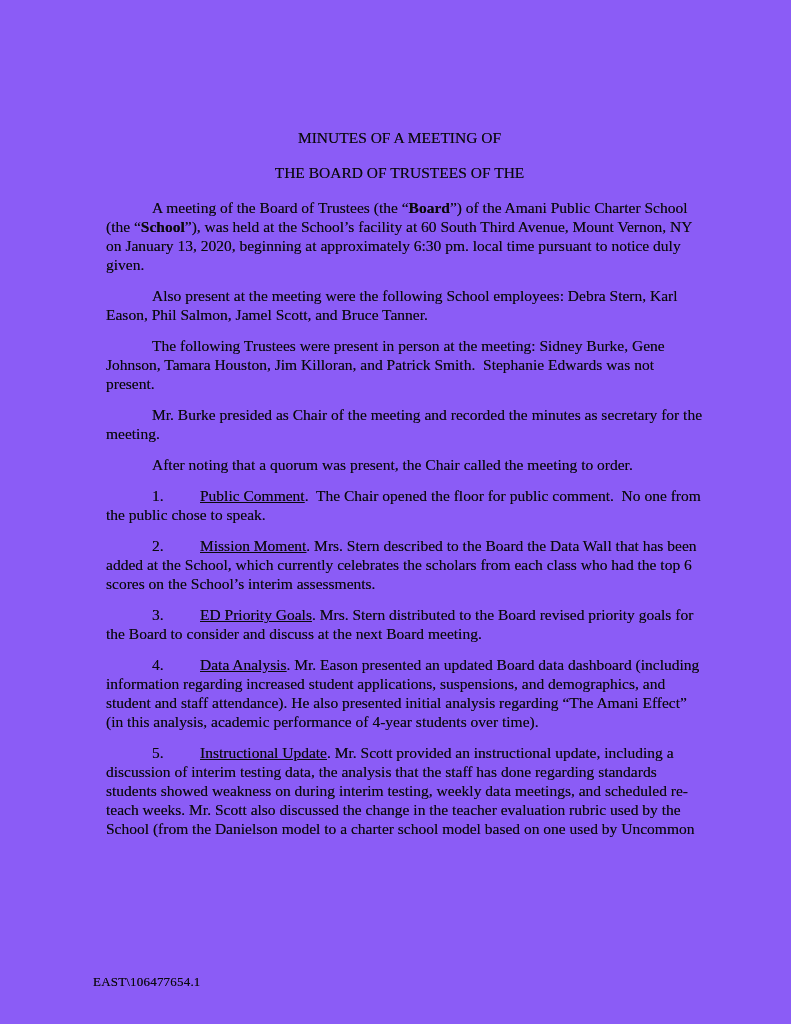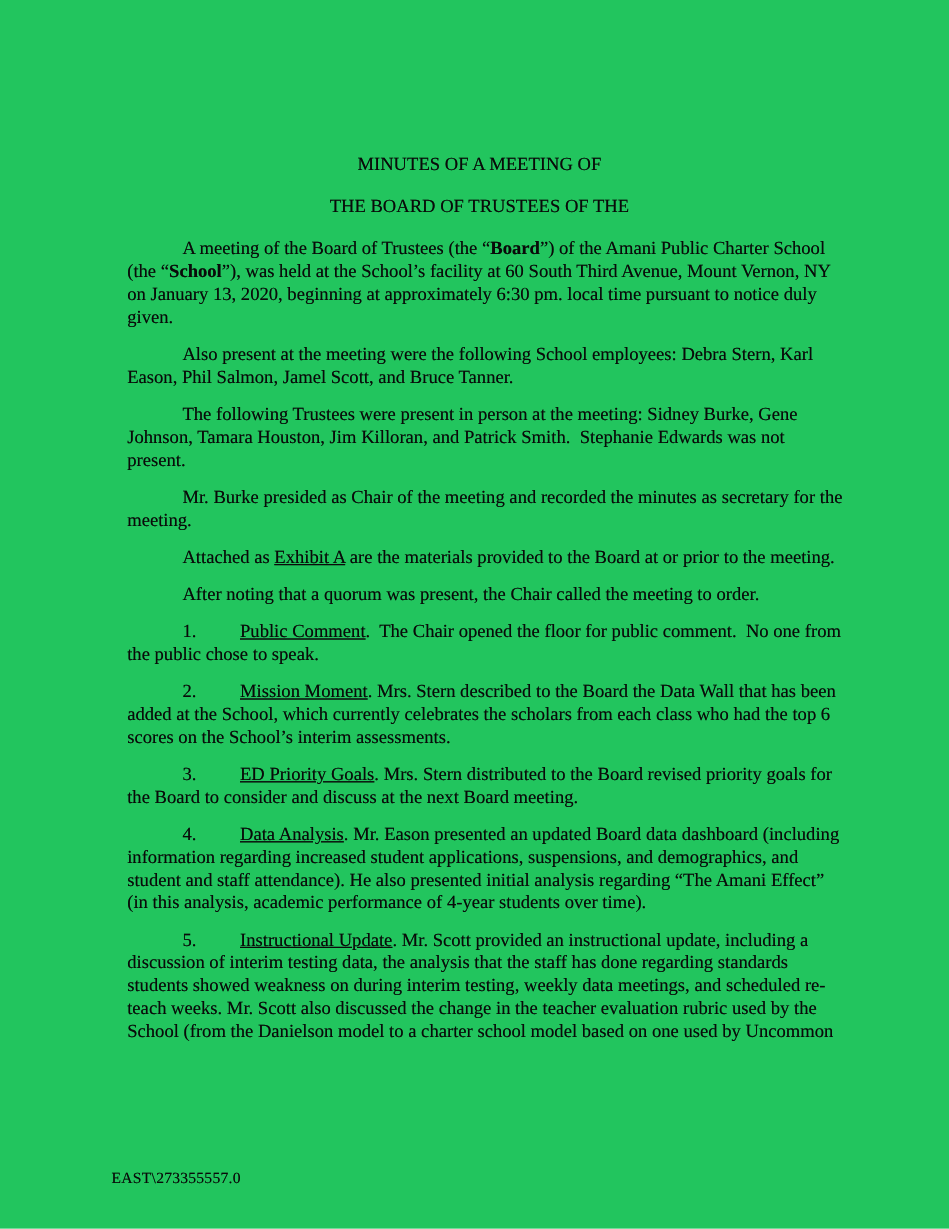--- a/index.html
+++ b/index.html
@@ -4,21 +4,21 @@
 <style>
   * { box-sizing: border-box; }
   html, body {
     margin: 0; padding: 0;
     background: #ffffff;
   }
   .page {
     position: relative;
     width: 791px;
     height: 1024px;
-    background: #22c55e;
+    background: #8b5cf6;
     font-family: "Liberation Serif", serif;
     color: #0a0a0a;
     overflow: hidden;
   }
   .content {
     position: absolute;
     left: 93px;
     top: 128px;
     width: 613px;
     font-size: 15.5px;
@@ -59,23 +59,22 @@
   <div class="content">
     <div id="title-block">
         <div class="title-line">MINUTES OF A MEETING OF</div>
         <div class="title-line">THE BOARD OF TRUSTEES OF THE</div>
       </div>
     <div id="body-block">
         <p class="body-par"><span>A meeting of the Board of Trustees (the “</span><span class="b">Board</span><span>”) of the Amani Public Charter School (the “</span><span class="b">School</span><span>”), was held at the School’s facility at 60 South Third Avenue, Mount Vernon, NY on January 13, 2020, beginning at approximately 6:30 pm. local time pursuant to notice duly given.</span></p>
         <p class="body-par"><span>Also present at the meeting were the following School employees: Debra Stern, Karl Eason, Phil Salmon, Jamel Scott, and Bruce Tanner.</span></p>
         <p class="body-par"><span>The following Trustees were present in person at the meeting: Sidney Burke, Gene Johnson, Tamara Houston, Jim Killoran, and Patrick Smith.  Stephanie Edwards was not present.</span></p>
         <p class="body-par"><span>Mr. Burke presided as Chair of the meeting and recorded the minutes as secretary for the meeting.</span></p>
-        <p class="body-par"><span>Attached as </span><span class="u">Exhibit A</span><span> are the materials provided to the Board at or prior to the meeting.</span></p>
         <p class="body-par"><span>After noting that a quorum was present, the Chair called the meeting to order.</span></p>
         <p class="body-par"><span class="num">1.</span><span class="u">Public Comment</span><span>.  The Chair opened the floor for public comment.  No one from the public chose to speak.</span></p>
         <p class="body-par"><span class="num">2.</span><span class="u">Mission Moment</span><span>. Mrs. Stern described to the Board the Data Wall that has been added at the School, which currently celebrates the scholars from each class who had the top 6 scores on the School’s interim assessments.</span></p>
         <p class="body-par"><span class="num">3.</span><span class="u">ED Priority Goals</span><span>. Mrs. Stern distributed to the Board revised priority goals for the Board to consider and discuss at the next Board meeting.</span></p>
         <p class="body-par"><span class="num">4.</span><span class="u">Data Analysis</span><span>. Mr. Eason presented an updated Board data dashboard (including information regarding increased student applications, suspensions, and demographics, and student and staff attendance). He also presented initial analysis regarding “The Amani Effect” (in this analysis, academic performance of 4-year students over time).</span></p>
         <p class="body-par"><span class="num">5.</span><span class="u">Instructional Update</span><span>. Mr. Scott provided an instructional update, including a discussion of interim testing data, the analysis that the staff has done regarding standards students showed weakness on during interim testing, weekly data meetings, and scheduled re-teach weeks. Mr. Scott also discussed the change in the teacher evaluation rubric used by the School (from the Danielson model to a charter school model based on one used by Uncommon</span></p>
       </div>
   </div>
-  <div class="footer">EAST\273355557.0</div>
+  <div class="footer">EAST\106477654.1</div>
 </div>
 
 </body></html>

